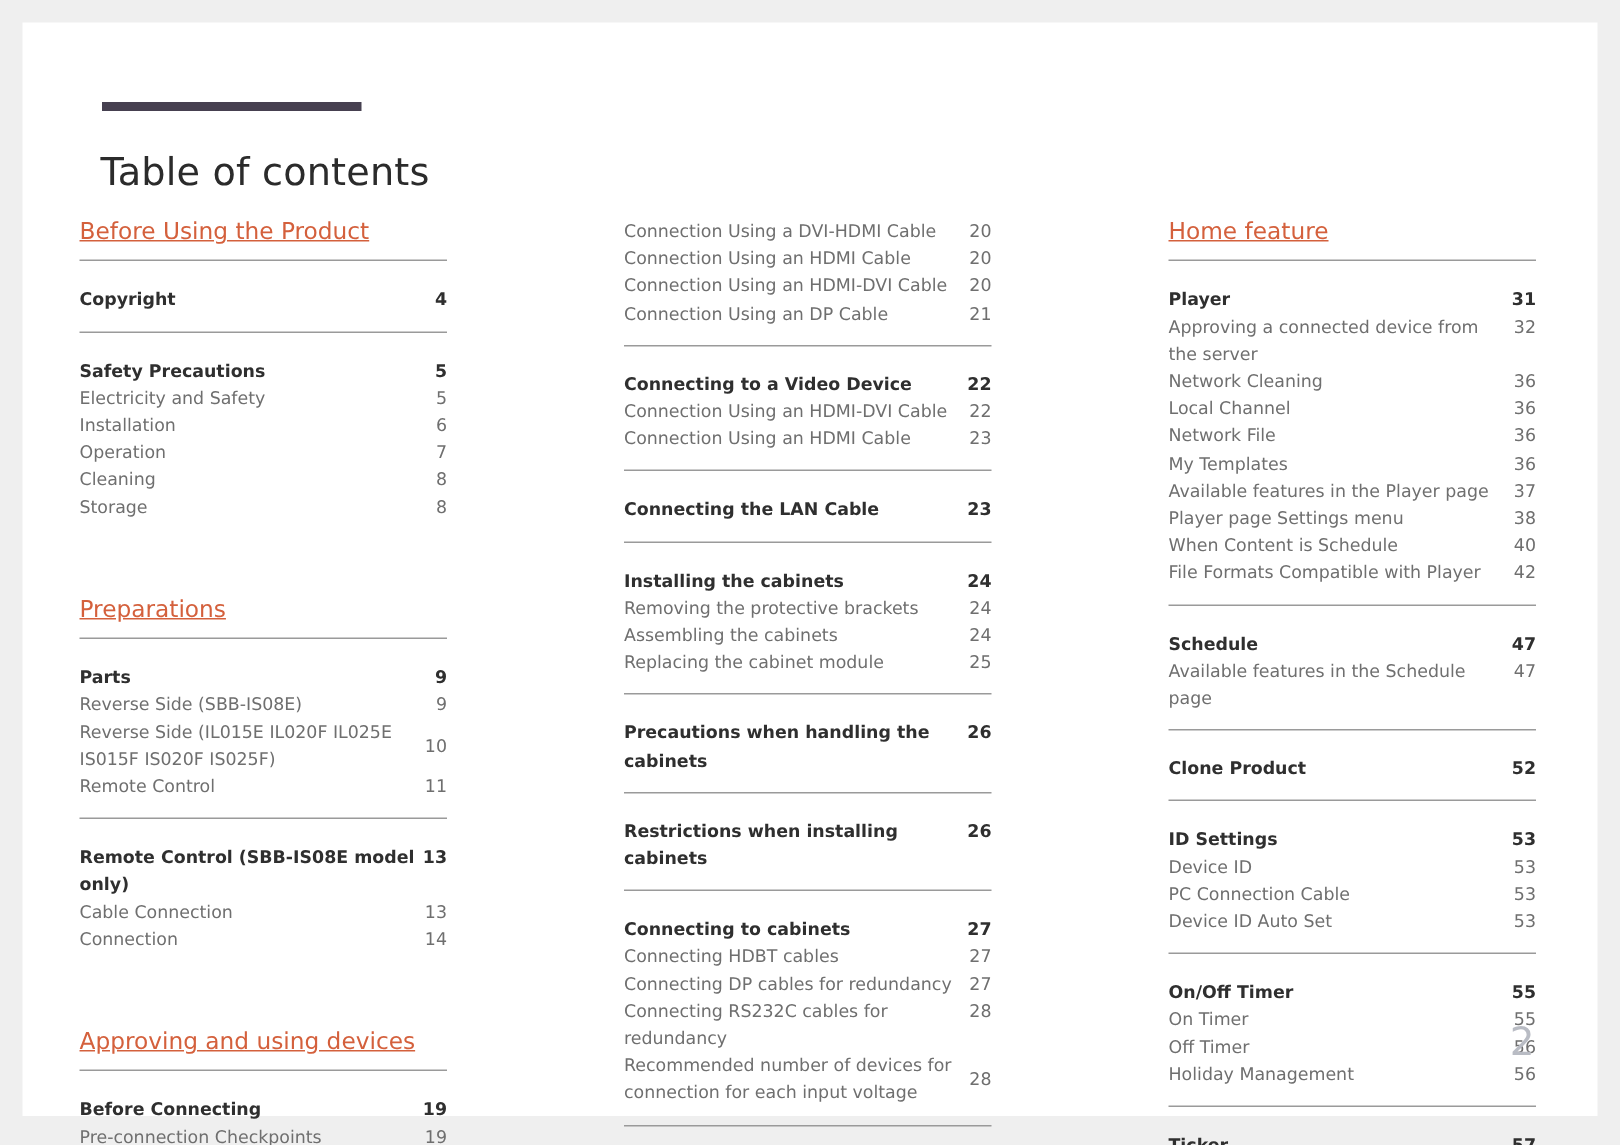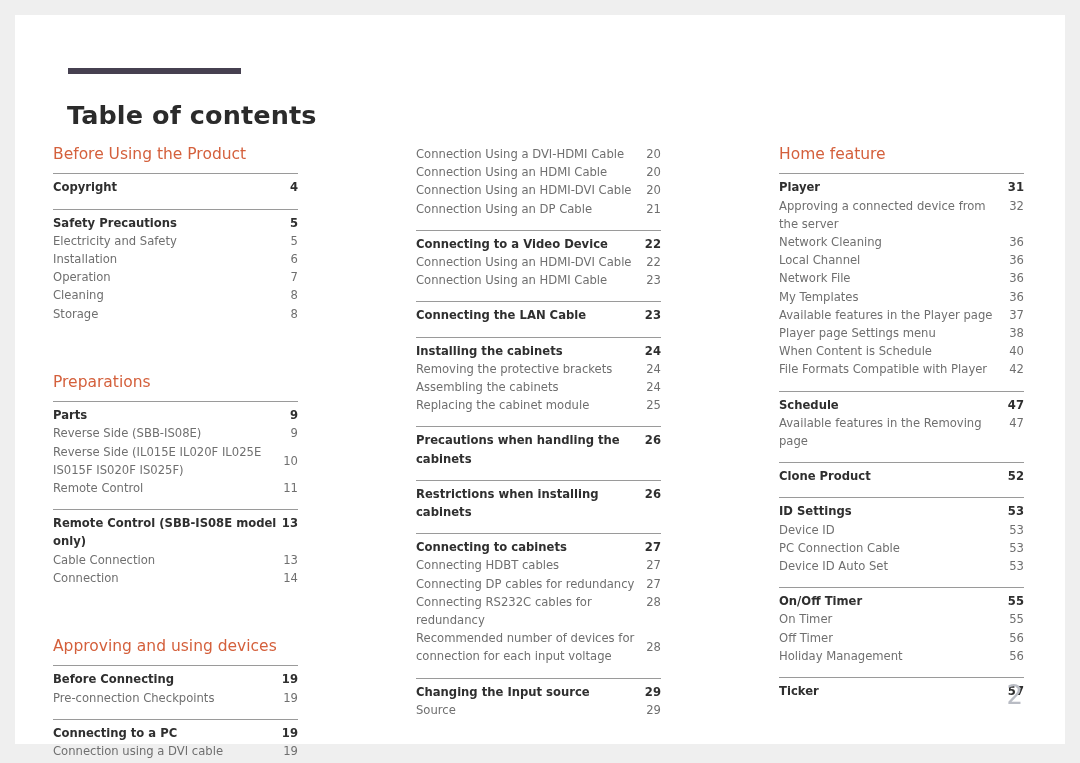--- a/index.html
+++ b/index.html
@@ -31,21 +31,21 @@
     top: 53px;
     width: 173px;
     height: 6px;
     background: #464050;
   }
   .page-title {
     position: absolute;
     left: 52px;
     top: 68px;
     font-size: 25.5px;
-    font-weight: 700;
+    font-weight: 400;
     color: #2b2b2b;
     letter-spacing: 0.1px;
     white-space: nowrap;
   }
 
   
   .columns {
     position: absolute;
     left: 38px;
     top: 130px;
@@ -62,29 +62,30 @@
   }
 
   
   .sec-head {
     font-size: 15.5px;
     color: #d4603c;
     font-weight: 400;
     line-height: 1.25;
     margin: 0 0 9px 0;
     white-space: nowrap;
+    text-decoration: underline;
   }
   .sec-head.spacer-top {
     margin-top: 46px;
   }
 
   
   .group {
     border-top: 1px solid #9a9a9a;
-    padding-top: 4px;
+    padding-top: 16px;
     padding-bottom: 4px;
   }
   .group.gap {
     margin-top: 8px;
   }
 
   .row {
     display: flex;
     align-items: flex-start;
     font-size: 11.6px;
@@ -373,21 +374,21 @@
             <span class="label">File Formats Compatible with Player</span>
             <span class="pg">42</span>
           </div>
         </div>
         <div class="group gap">
           <div class="row head">
             <span class="label">Schedule</span>
             <span class="pg">47</span>
           </div>
           <div class="row">
-            <span class="label">Available features in the Removing page</span>
+            <span class="label">Available features in the Schedule page</span>
             <span class="pg">47</span>
           </div>
         </div>
         <div class="group gap">
           <div class="row head">
             <span class="label">Clone Product</span>
             <span class="pg">52</span>
           </div>
         </div>
         <div class="group gap">

